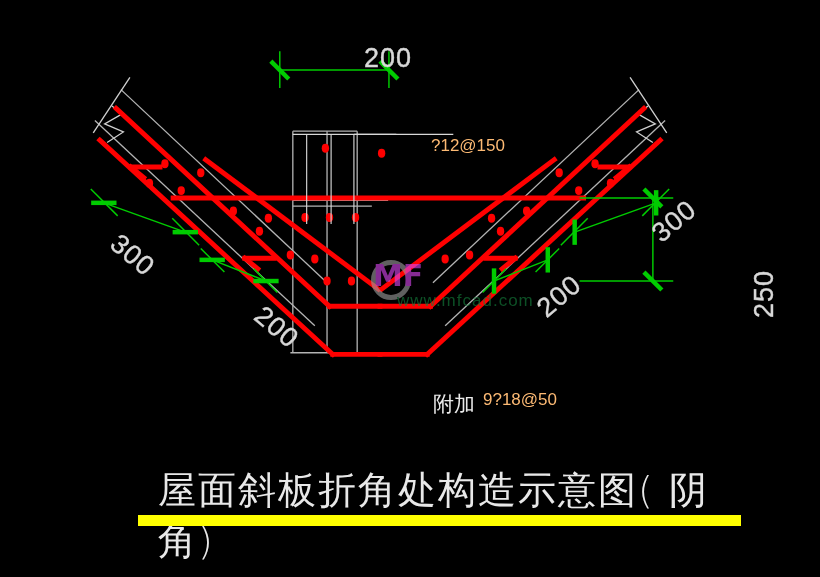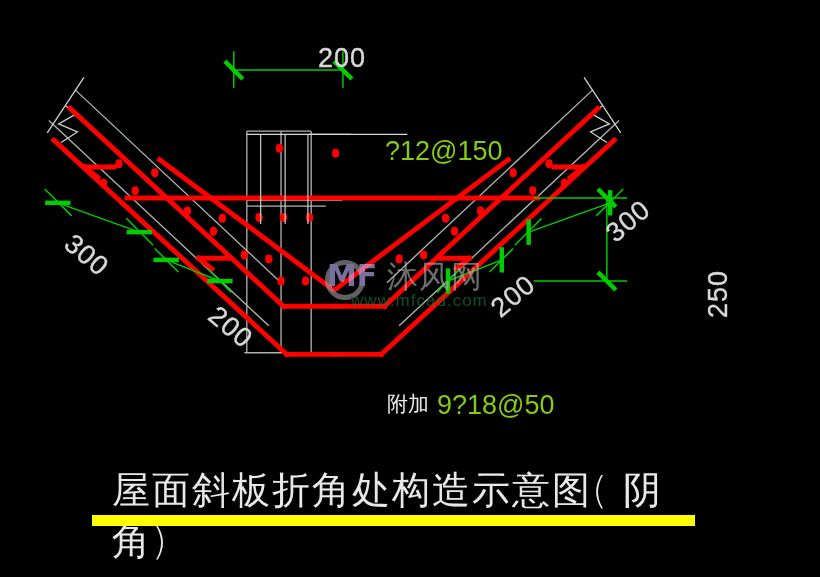--- a/index.html
+++ b/index.html
@@ -1,43 +1,43 @@
 <!DOCTYPE html>
 <html><head>
 <meta charset="utf-8">
 <title>CAD Drawing</title>
 <style>
   html,body{margin:0;padding:0;background:#000;}
   body{width:820px;height:577px;overflow:hidden;
        font-family:"Liberation Sans",sans-serif;}
-  #stage{position:relative;width:668px;height:577px;background:#000;}
+  #stage{position:relative;width:668px;height:577px;background:#000;margin-left:46px;}
   #cad{position:absolute;inset:0;}
 
   .txt{position:absolute;white-space:nowrap;
        font-family:"Liberation Sans",sans-serif;
        letter-spacing:1px;}
 
   .dimtxt{color:#d8d8d8;font-size:27px;font-weight:300;
           -webkit-text-stroke:0.4px #d8d8d8;}
 
-  .note-yellow{color:#84cc16;font-size:27px;letter-spacing:0px;}
+  .note-yellow{color:#fdba74;font-size:17px;letter-spacing:0px;}
   .note-white{color:#eaeaea;font-size:21px;letter-spacing:0px;}
 
   #title{position:absolute;left:112px;top:465px;
          font-size:38px;color:#e8e8e8;letter-spacing:2px;
          font-family:"DejaVu Sans",sans-serif;font-weight:300;}
 
   #ybar{position:absolute;left:92px;top:515px;width:603px;height:11px;
         background:#ffff00;}
 
   
   #wm{position:absolute;left:327px;top:258px;width:205px;height:52px;
       opacity:.62;}
   #wm .mf{position:absolute;left:0;top:0;font-size:30px;font-weight:bold;
-          color:#c4b5fd;font-family:"DejaVu Sans",sans-serif;}
+          color:#d946ef;font-family:"DejaVu Sans",sans-serif;}
   #wm .cnw{position:absolute;left:60px;top:-2px;font-size:31px;
            color:#b0b0b0;font-family:"DejaVu Sans",sans-serif;letter-spacing:1px;}
   #wm .url{position:absolute;left:24px;top:33px;font-size:17px;
            color:#15803d;font-family:"Liberation Sans",sans-serif;letter-spacing:1px;}
   #wm .ring{position:absolute;left:-2px;top:2px;width:30px;height:30px;
             border:5px solid #9c9c9c;border-radius:50%;}
 </style>
 </head>
 <body>
 
@@ -221,17 +221,16 @@
   <div class="txt note-white" style="left:387px;top:390px;">附加</div>
   <div class="txt note-yellow" style="left:437px;top:390px;">9?18@50</div>
 
   <div id="title">屋面斜板折角处构造示意图( 阴角)</div>
 
   <div id="ybar"></div>
 
   <div id="wm">
     <div class="ring"></div>
     <div class="mf">MF</div>
-    <div class="cnw">沐风网</div>
     <div class="url">www.mfcad.com</div>
   </div>
 
 </div>
 
 </body></html>

